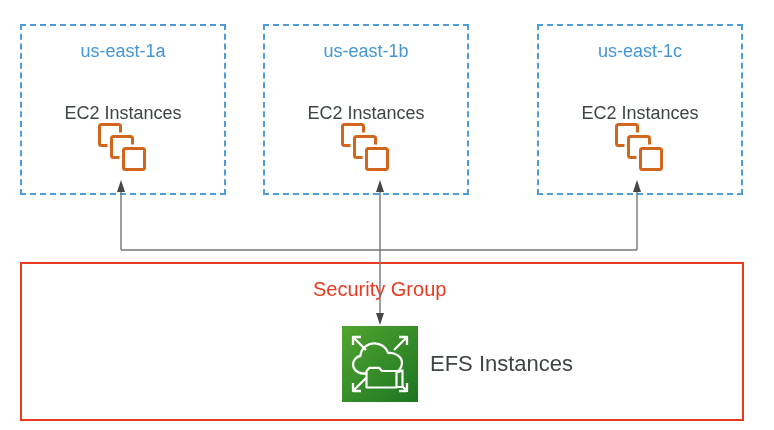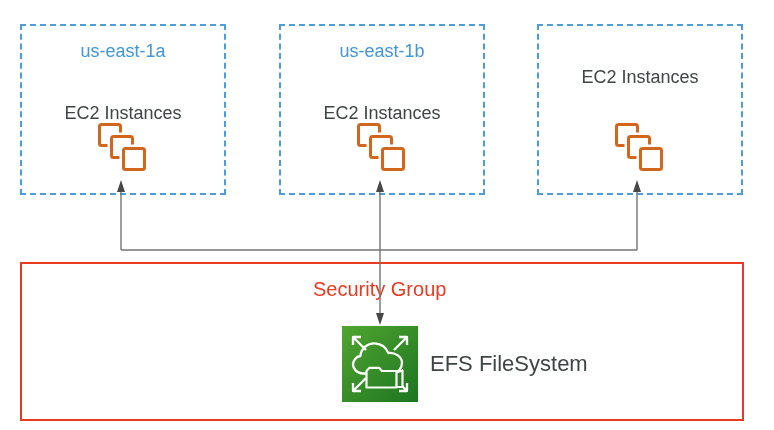--- a/index.html
+++ b/index.html
@@ -5,21 +5,21 @@
   html,body{margin:0;padding:0;background:#fff;}
   .stage{
     position:relative;width:774px;height:430px;background:#fff;overflow:hidden;
     font-family:"Liberation Sans",sans-serif;
   }
   
   .az{
     position:absolute;top:24px;width:206px;height:171px;box-sizing:border-box;
     border:2px dashed var(--c-az_border,#4D9DDA);background:#fff;text-align:center;
   }
-  .az-1{left:20px}.az-2{left:279px}.az-3{left:537px}
+  .az-1{left:20px}.az-2{left:263px}.az-3{left:537px}
   .az-name{
     margin-top:14px;font-size:18px;line-height:22px;
     color:var(--c-az_label_text,#4396D8);
   }
   .az-sub{
     margin-top:40px;font-size:18px;line-height:22px;
     color:var(--c-dark_text,#3F4545);
   }
   
   .ec2-icon{position:absolute;left:50%;top:97px;transform:translateX(-50%);width:50px;height:50px;}
@@ -68,20 +68,21 @@
     <div class="az-name">us-east-1b</div>
     <div class="az-sub">EC2 Instances</div>
     <div class="ec2-icon">
       <span class="sq sq1"></span>
       <span class="sq sq2"></span>
       <span class="sq sq3"></span>
     </div>
   </div>
 
   <div class="az az-3">
+    <div class="az-name">us-east-1c</div>
     <div class="az-sub">EC2 Instances</div>
     <div class="ec2-icon">
       <span class="sq sq1"></span>
       <span class="sq sq2"></span>
       <span class="sq sq3"></span>
     </div>
   </div>
 
   <div class="sg-box"></div>
   <div class="sg-label">Security Group</div>
@@ -110,15 +111,15 @@
       <path d="M52,24 L65,11 M57,11 H65 V19"></path>
       <path d="M24,52 L11,65 M11,57 V65 H19"></path>
       <path d="M52,52 L65,65 M65,57 V65 H57"></path>
       <path d="M21,47.5 C15,47.5 11,43 11,38.5 C11,34.2 14.2,30.7 18.4,30 C19,22.8 25,17.3 32.4,17.3 C38.8,17.3 44.3,21.3 46.2,27 C52.5,26 60,30.5 60,36.8 C60,42 56.5,46.6 51,47.7 Z"></path>
     </g>
     <g stroke="#fff" stroke-width="2.2" fill="url(#efsGrad)" stroke-linejoin="round">
       <path d="M53,47 L60.5,44.5 V61 H53 Z"></path>
       <path d="M24.5,61.5 V45 l3,-3.2 h9.5 l3,3.2 H54.5 V61.5 Z"></path>
     </g>
   </svg>
-  <div class="efs-label">EFS FileSystem</div>
+  <div class="efs-label">EFS Instances</div>
 
 </div>
 
 </body></html>

